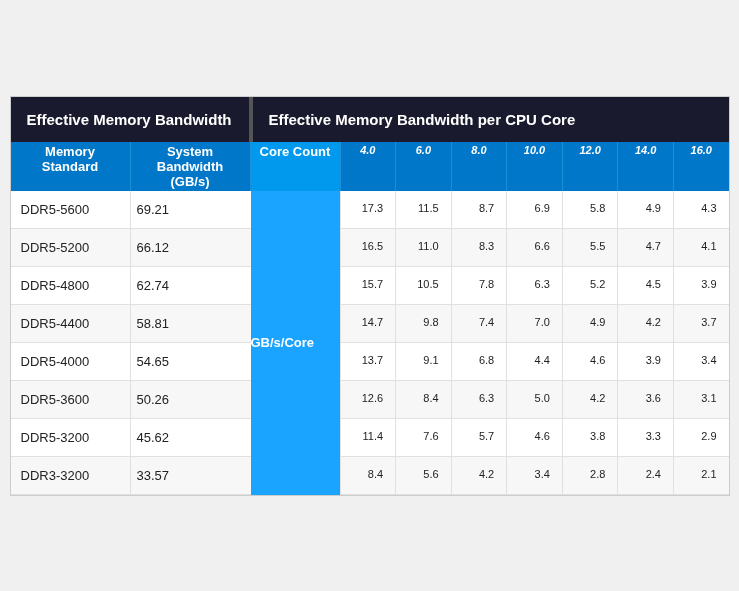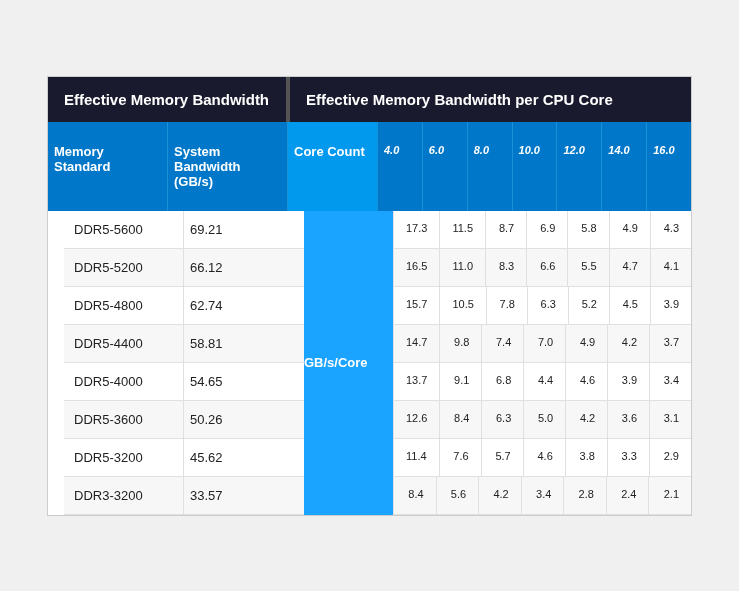--- a/index.html
+++ b/index.html
@@ -6,21 +6,21 @@
     body {
       font-family: Arial, sans-serif;
       background: #f0f0f0;
       display: flex;
       justify-content: center;
       align-items: center;
       min-height: 591px;
       width: 739px;
     }
     .table-wrapper {
-      width: 645px;
+      width: 720px;
       border: 1px solid #ccc;
       background: #fff;
       overflow: hidden;
     }
     .main-header {
       display: flex;
       background: #1a1a2e;
     }
     .main-header-left {
       width: 240px;
@@ -39,22 +39,22 @@
       font-weight: bold;
     }
     .sub-header {
       display: flex;
       background: #0077c8;
     }
     .sub-header-col {
       color: #fff;
       font-weight: bold;
       font-size: 13px;
-      text-align: left;
-      padding: 22px 6px;
+      text-align: center;
+      padding: 2px 6px;
       border-right: 1px solid #1a90d8;
     }
     .sub-header-col.memory-std {
       width: 120px;
       min-width: 120px;
     }
     .sub-header-col.bandwidth {
       width: 120px;
       min-width: 120px;
     }
@@ -69,21 +69,20 @@
       font-style: italic;
     }
     .rows-and-core {
       display: flex;
     }
     .left-cols {
       display: flex;
       flex-direction: column;
       width: 240px;
       min-width: 240px;
-      margin-left: 16px;
     }
     .left-row {
       display: flex;
       border-bottom: 1px solid #e0e0e0;
     }
     .left-row:nth-child(even) {
       background: #f7f7f7;
     }
     .left-row:nth-child(odd) {
       background: #fff;

